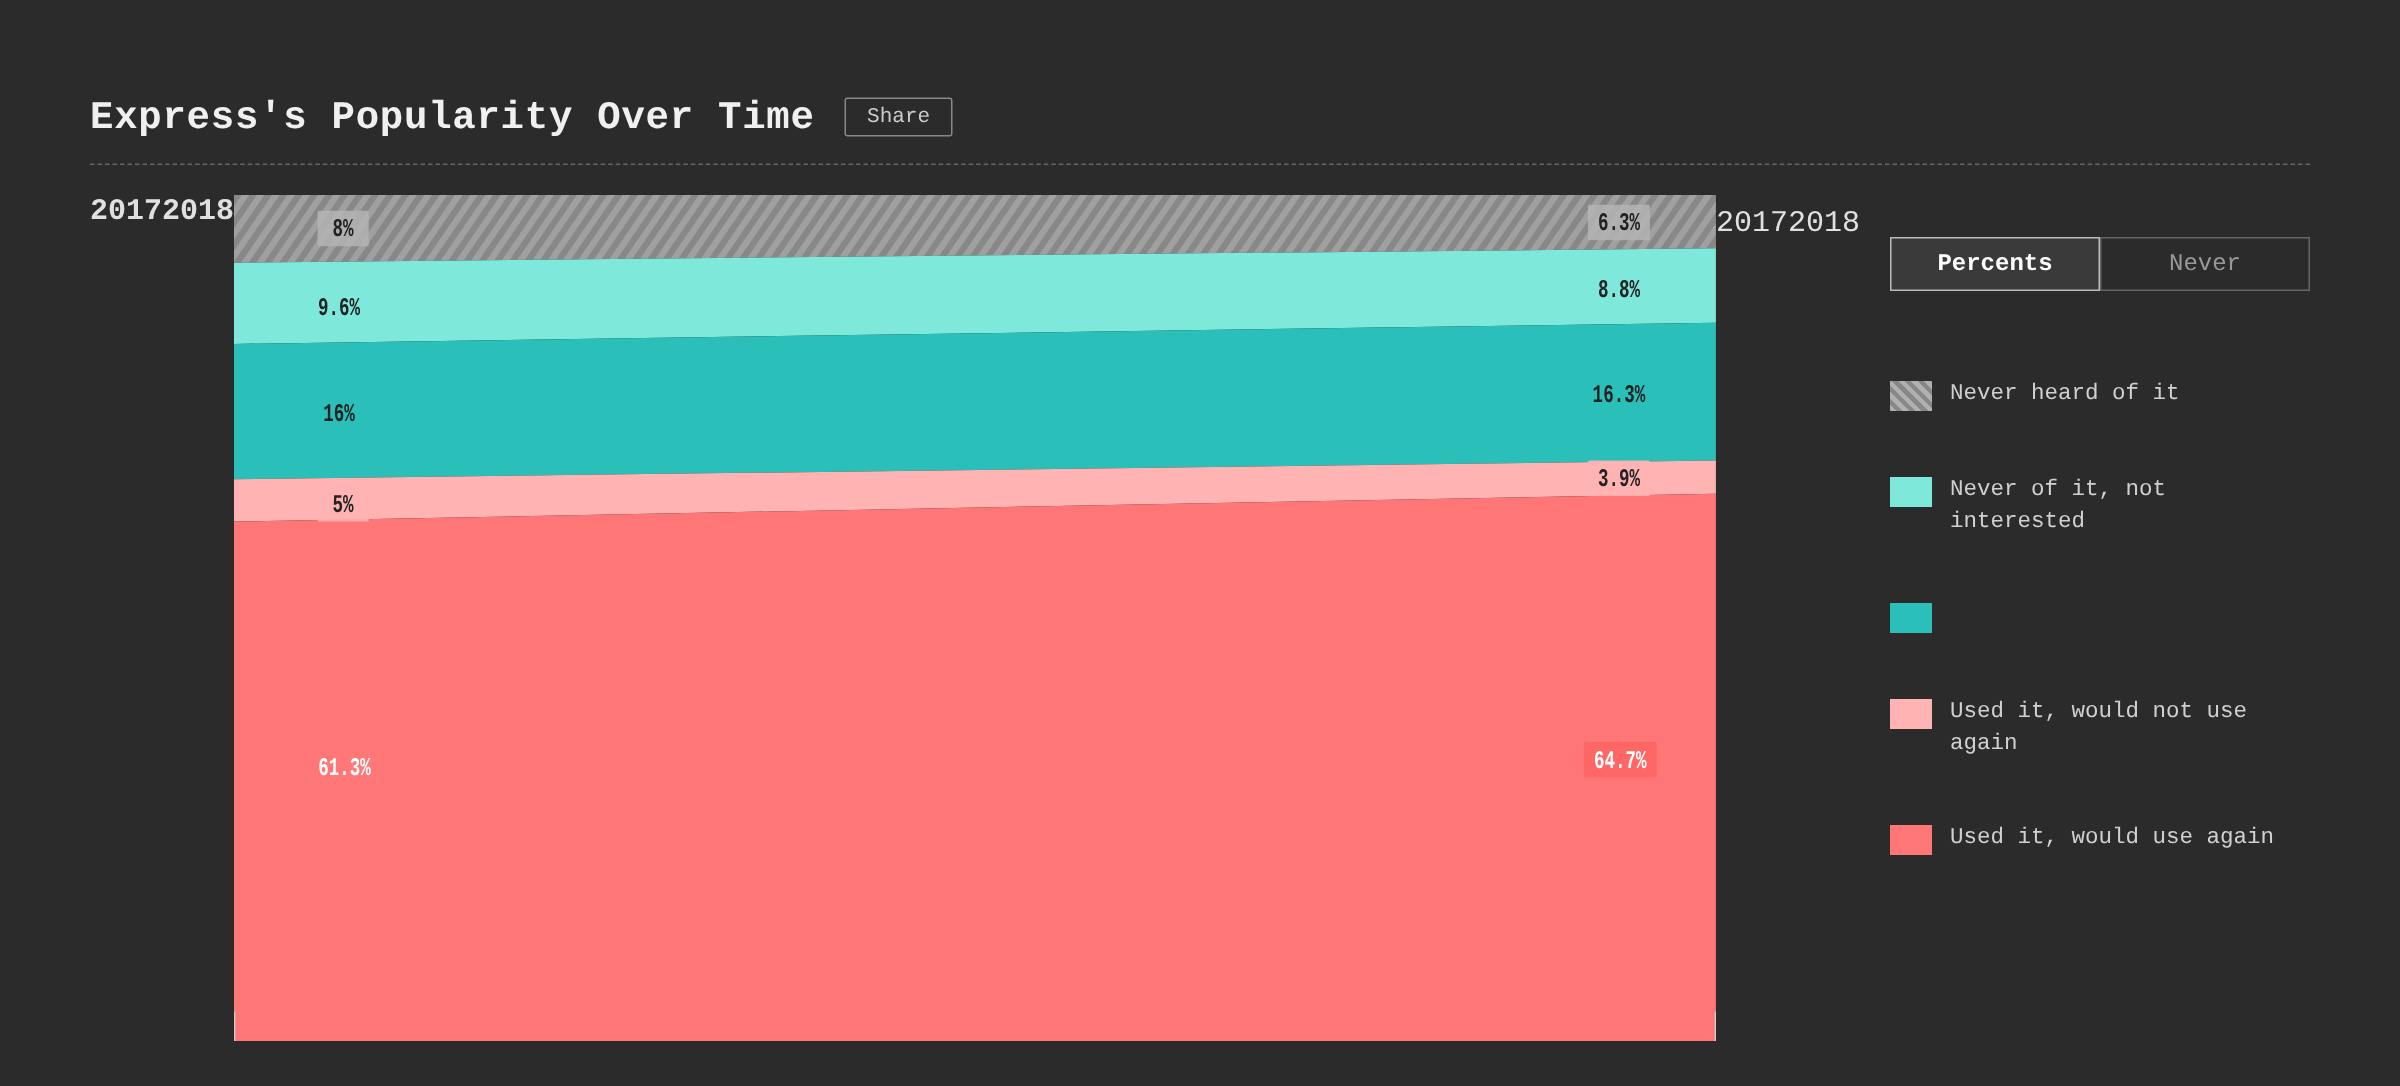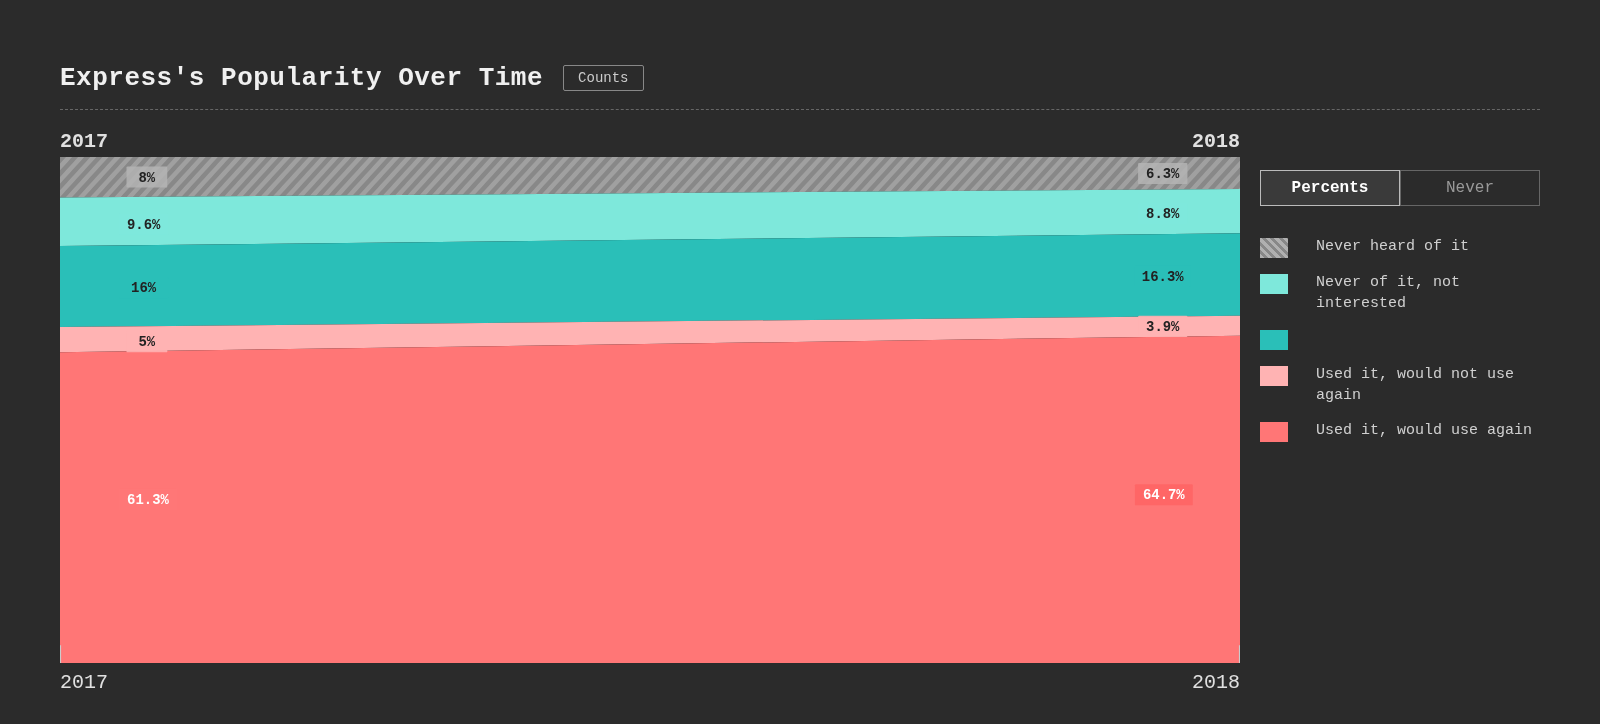--- a/index.html
+++ b/index.html
@@ -53,21 +53,21 @@
 
     .chart-area {
       display: flex;
       flex: 1;
       gap: 0;
     }
 
     .chart-main {
       flex: 1;
       display: flex;
-      flex-direction: column;
+      flex-direction: row;
       position: relative;
       justify-content: center;
     }
 
     .year-labels-top {
       display: flex;
       justify-content: space-between;
       padding-right: 0;
       margin-bottom: 4px;
     }
@@ -100,21 +100,21 @@
     .right-panel {
       width: 280px;
       margin-left: 20px;
       display: flex;
       flex-direction: column;
     }
 
     .tabs {
       display: flex;
       margin-bottom: 20px;
-      margin-top: 40px;
+      margin-top: 28px;
     }
 
     .tab {
       flex: 1;
       text-align: center;
       padding: 8px 12px;
       font-size: 16px;
       font-family: 'Courier New', Courier, monospace;
       cursor: pointer;
       border: 1px solid #888;
@@ -136,21 +136,22 @@
     .legend {
       display: flex;
       flex-direction: column;
       gap: 14px;
       margin-top: 10px;
     }
 
     .legend-item {
       display: flex;
       align-items: flex-start;
-      gap: 28px;
+      gap: 12px;
+      margin-top: 28px;
     }
 
     .legend-color {
       width: 28px;
       height: 20px;
       flex-shrink: 0;
       margin-top: 2px;
     }
 
     .legend-color.hatched {
@@ -192,21 +193,21 @@
       font-family: 'Courier New', Courier, monospace;
       font-weight: bold;
     }
   </style>
 </head>
 <body>
 
 <div class="container">
   <div class="header">
     <h1 class="title">Express's Popularity Over Time</h1>
-    <button class="share-btn">Counts</button>
+    <button class="share-btn">Share</button>
   </div>
   <hr class="divider">
 
   <div class="chart-area">
     <div class="chart-main">
       <div class="year-labels-top">
         <span class="year-label-top">2017</span>
         <span class="year-label-top">2018</span>
       </div>
 

